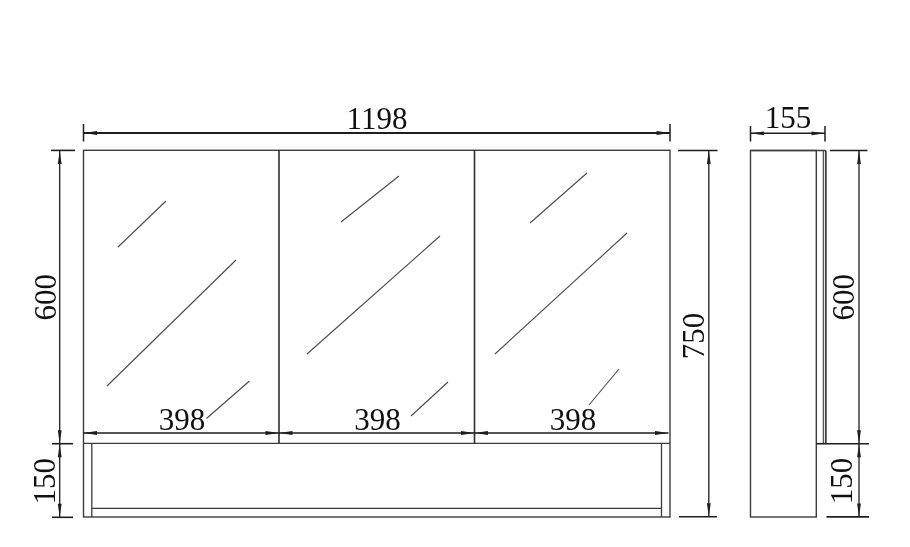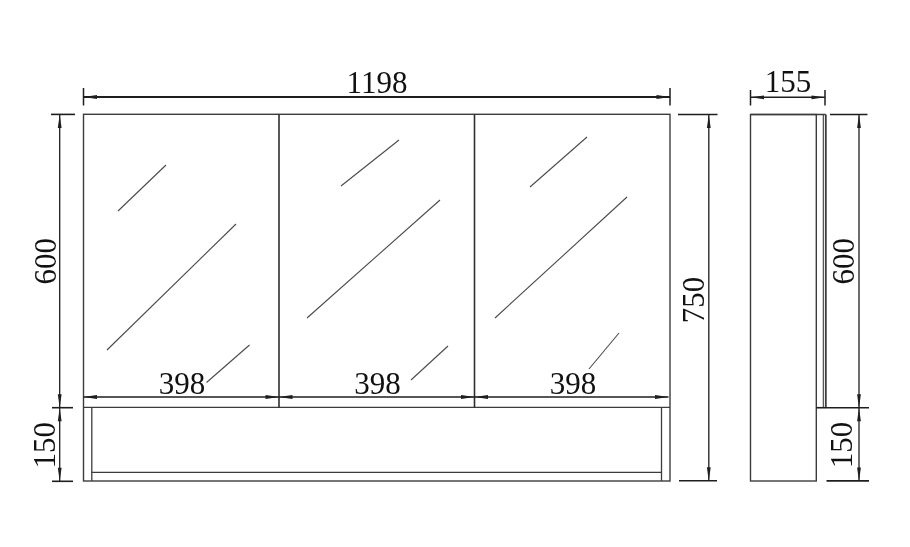--- a/index.html
+++ b/index.html
@@ -1,16 +1,16 @@
 <!DOCTYPE html>
 <html><head>
 <meta charset="utf-8">
 <style>
   html,body{margin:0;padding:0;background:#ffffff;}
-  .wrap{width:910px;height:509px;position:relative;background:#ffffff;overflow:hidden;}
+  .wrap{width:910px;height:509px;position:relative;background:#ffffff;overflow:hidden;margin-top:36px;}
   svg{display:block;}
   text{font-family:"Liberation Serif", serif;fill:#111;}
 </style>
 </head>
 <body>
 <div class="wrap">
 <svg width="910" height="547" viewBox="0 0 910 547" xmlns="http://www.w3.org/2000/svg">
 
   <g stroke="#3c3c3c" stroke-width="1.4" fill="none">
     <rect x="83.5" y="114.3" width="586.5" height="366.7"></rect>

